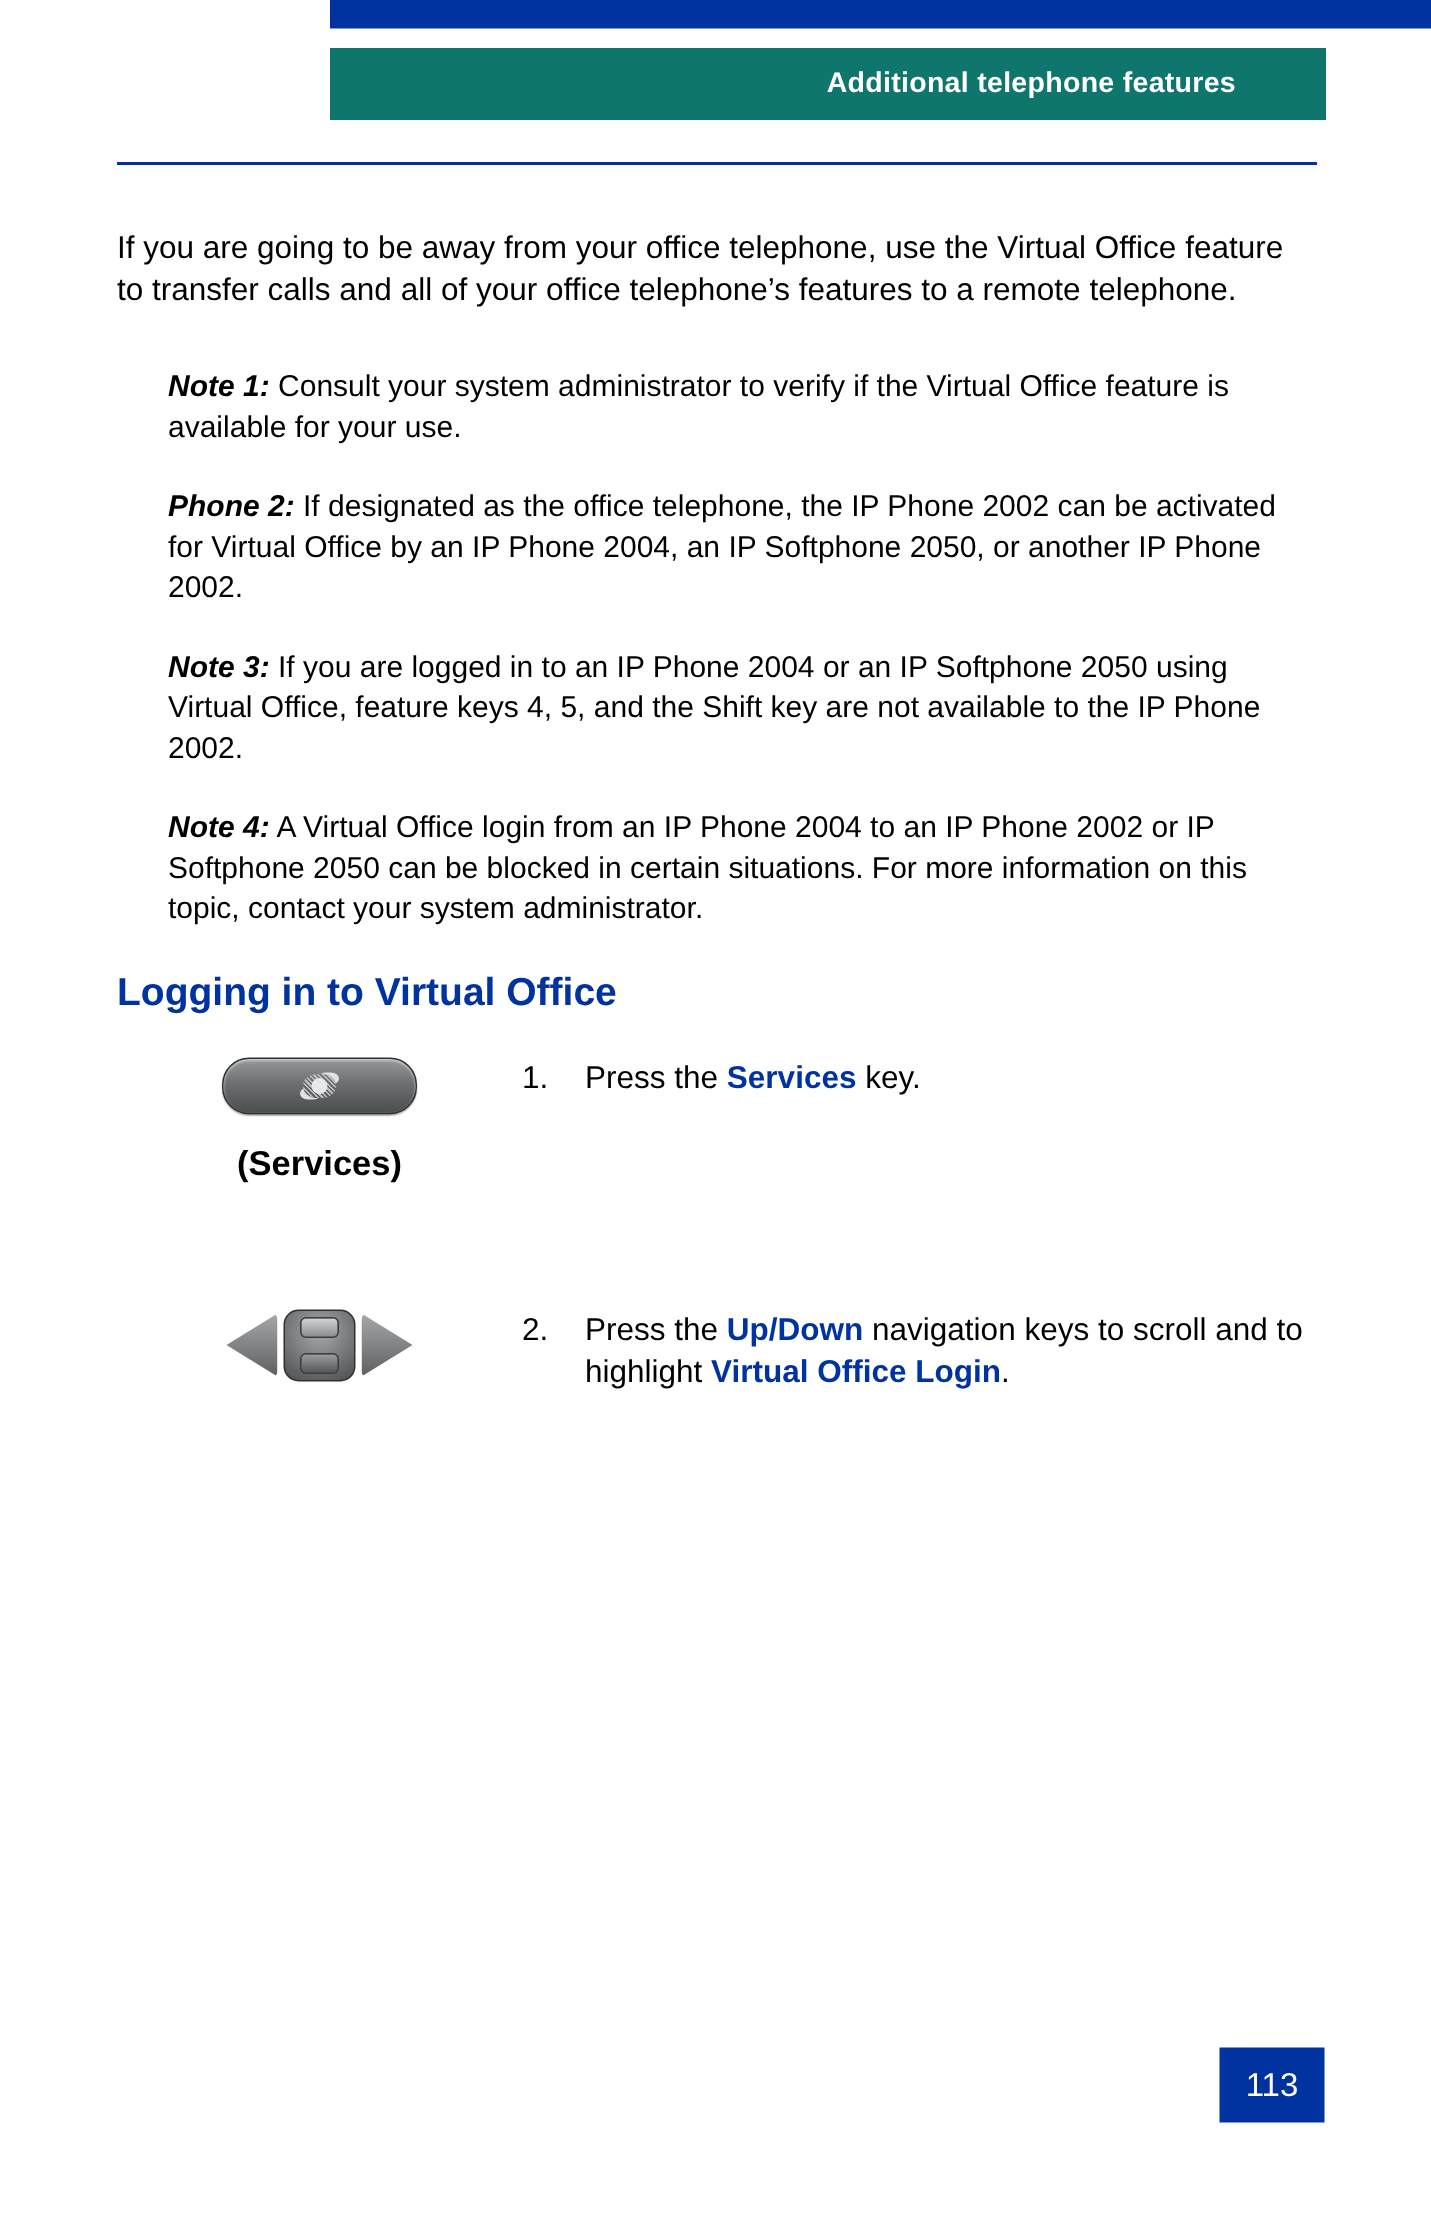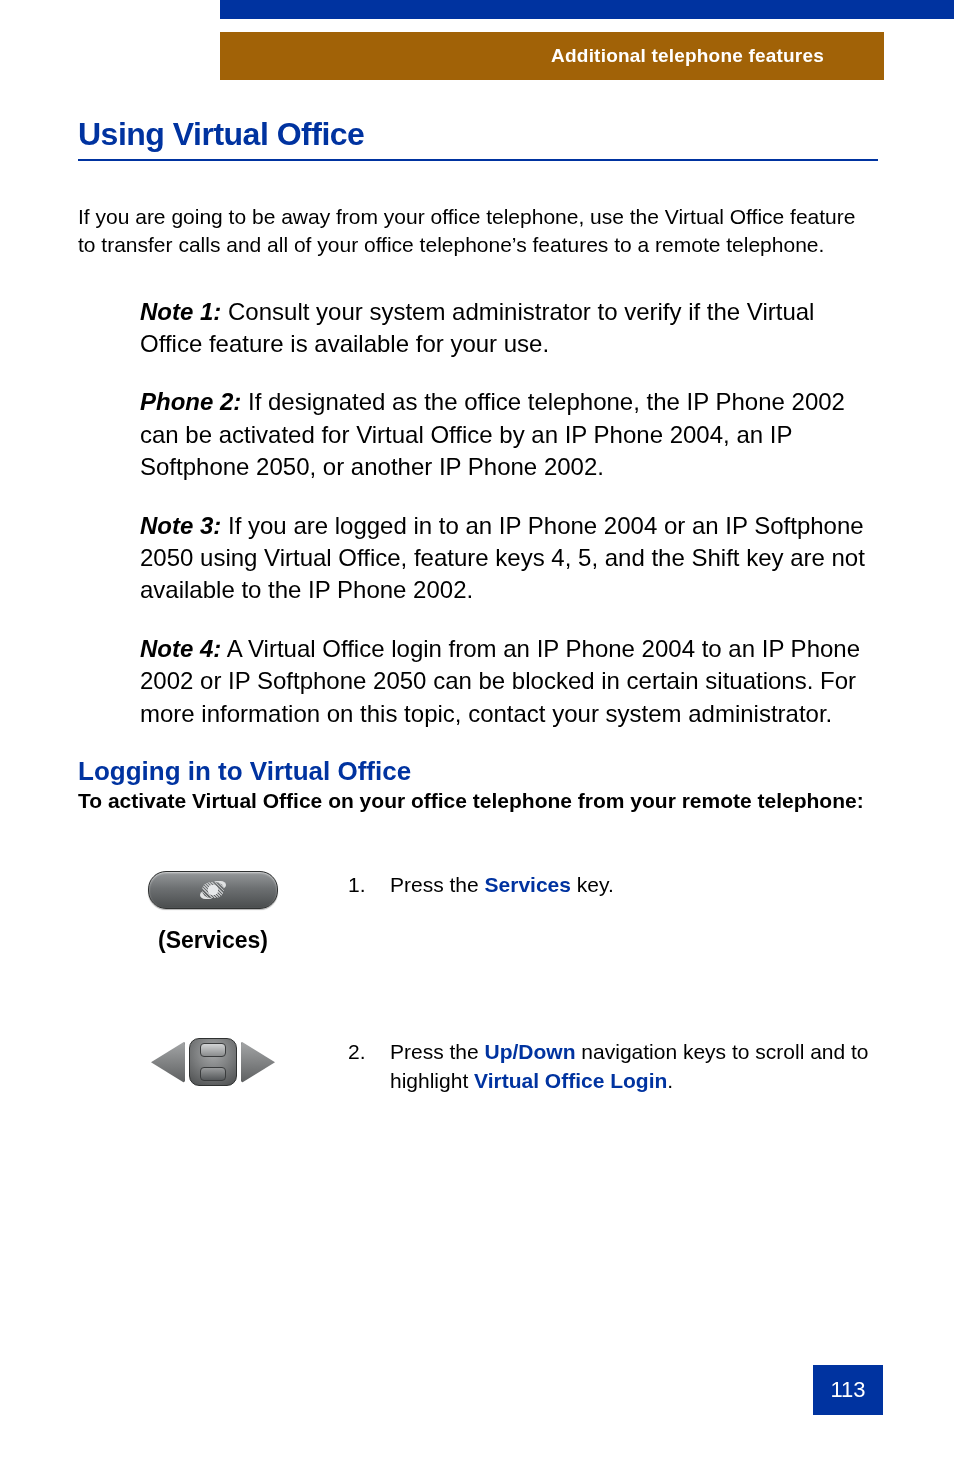--- a/index.html
+++ b/index.html
@@ -1,27 +1,27 @@
 <!DOCTYPE html>
 <html><head>
 <meta charset="utf-8">
 <style>
   * { box-sizing: border-box; margin: 0; padding: 0; }
   html, body { width: 954px; height: 1475px; background: #fff; font-family: Arial, Helvetica, sans-serif; color: #000; }
   .page { position: relative; width: 954px; height: 1475px; }
   .top-bar { position: absolute; left: 220px; top: 0; width: 734px; height: 19px; background: #0033a0; }
-  .header-band { position: absolute; left: 220px; top: 32px; width: 664px; height: 48px; background: #a16207; display: flex; align-items: center; justify-content: flex-end; padding-right: 60px; }
+  .header-band { position: absolute; left: 220px; top: 32px; width: 664px; height: 48px; background: #0f766e; display: flex; align-items: center; justify-content: flex-end; padding-right: 60px; }
   .header-band span { color: #fff; font-weight: bold; font-size: 19px; letter-spacing: 0.2px; }
   .content { position: absolute; left: 78px; top: 108px; width: 800px; }
   .h1 { color: #0033a0; font-size: 32px; font-weight: bold; letter-spacing: -0.5px; font-family: "Trebuchet MS", "Segoe UI", Arial, sans-serif; padding: 8px 0 6px; }
   .h1-rule { border: none; border-top: 2px solid #0033a0; margin-bottom: 42px; }
   .intro { font-size: 21px; line-height: 1.35; margin-bottom: 36px; }
-  .note-block { margin-left: 62px; margin-bottom: 26px; font-size: 24px; line-height: 1.35; }
+  .note-block { margin-left: 34px; margin-bottom: 26px; font-size: 20px; line-height: 1.35; }
   .note-block .label { font-weight: bold; font-style: italic; }
-  .h2 { color: #0033a0; font-size: 26px; font-weight: bold; font-family: "Trebuchet MS", "Segoe UI", Arial, sans-serif; margin-top: 24px; }
+  .h2 { color: #0033a0; font-size: 26px; font-weight: bold; font-family: "Trebuchet MS", "Segoe UI", Arial, sans-serif; margin-top: 24px; margin-bottom: 28px; }
   .lead { font-size: 21px; font-weight: bold; line-height: 1.35; margin-bottom: 56px; }
   .step-row { display: flex; align-items: flex-start; gap: 0; margin-bottom: 84px; }
   .step-figure { width: 270px; text-align: center; flex: 0 0 270px; }
   .step-figure .cap { font-weight: bold; font-size: 23px; margin-top: 14px; }
   .step-body { flex: 1; display: flex; font-size: 21px; line-height: 1.35; }
   .step-num { width: 42px; flex: 0 0 42px; }
   .step-text {}
   .kw { color: #0033a0; font-weight: bold; margin-top: 28px; }
 
   
@@ -55,41 +55,39 @@
 </head>
 <body>
 
 <div class="page">
   <div class="top-bar"></div>
   <div class="header-band">
     <span>Additional telephone features</span>
   </div>
 
   <div class="content">
-    <h1 class="h1">Using Virtual Office</h1>
     <hr class="h1-rule">
 
     <p class="intro">If you are going to be away from your office telephone, use the Virtual Office feature to transfer calls and all of your office telephone’s features to a remote telephone.</p>
 
     <p class="note-block">
       <span class="label">Note 1:</span><span> Consult your system administrator to verify if the Virtual Office feature is available for your use.</span>
     </p>
     <p class="note-block">
       <span class="label">Phone 2:</span><span> If designated as the office telephone, the IP Phone 2002 can be activated for Virtual Office by an IP Phone 2004, an IP Softphone 2050, or another IP Phone 2002.</span>
     </p>
     <p class="note-block">
       <span class="label">Note 3:</span><span> If you are logged in to an IP Phone 2004 or an IP Softphone 2050 using Virtual Office, feature keys 4, 5, and the Shift key are not available to the IP Phone 2002.</span>
     </p>
     <p class="note-block">
       <span class="label">Note 4:</span><span> A Virtual Office login from an IP Phone 2004 to an IP Phone 2002 or IP Softphone 2050 can be blocked in certain situations. For more information on this topic, contact your system administrator.</span>
     </p>
 
     <h2 class="h2">Logging in to Virtual Office</h2>
 
-    <p class="lead">To activate Virtual Office on your office telephone from your remote telephone:</p>
 
     <div class="step-row">
       <div class="step-figure">
         <span class="svc-btn"></span>
         <div class="cap">(Services)</div>
       </div>
       <div class="step-body">
         <div class="step-num">1.</div>
         <div class="step-text">
           <span>Press the </span><span class="kw">Services</span><span> key.</span>

